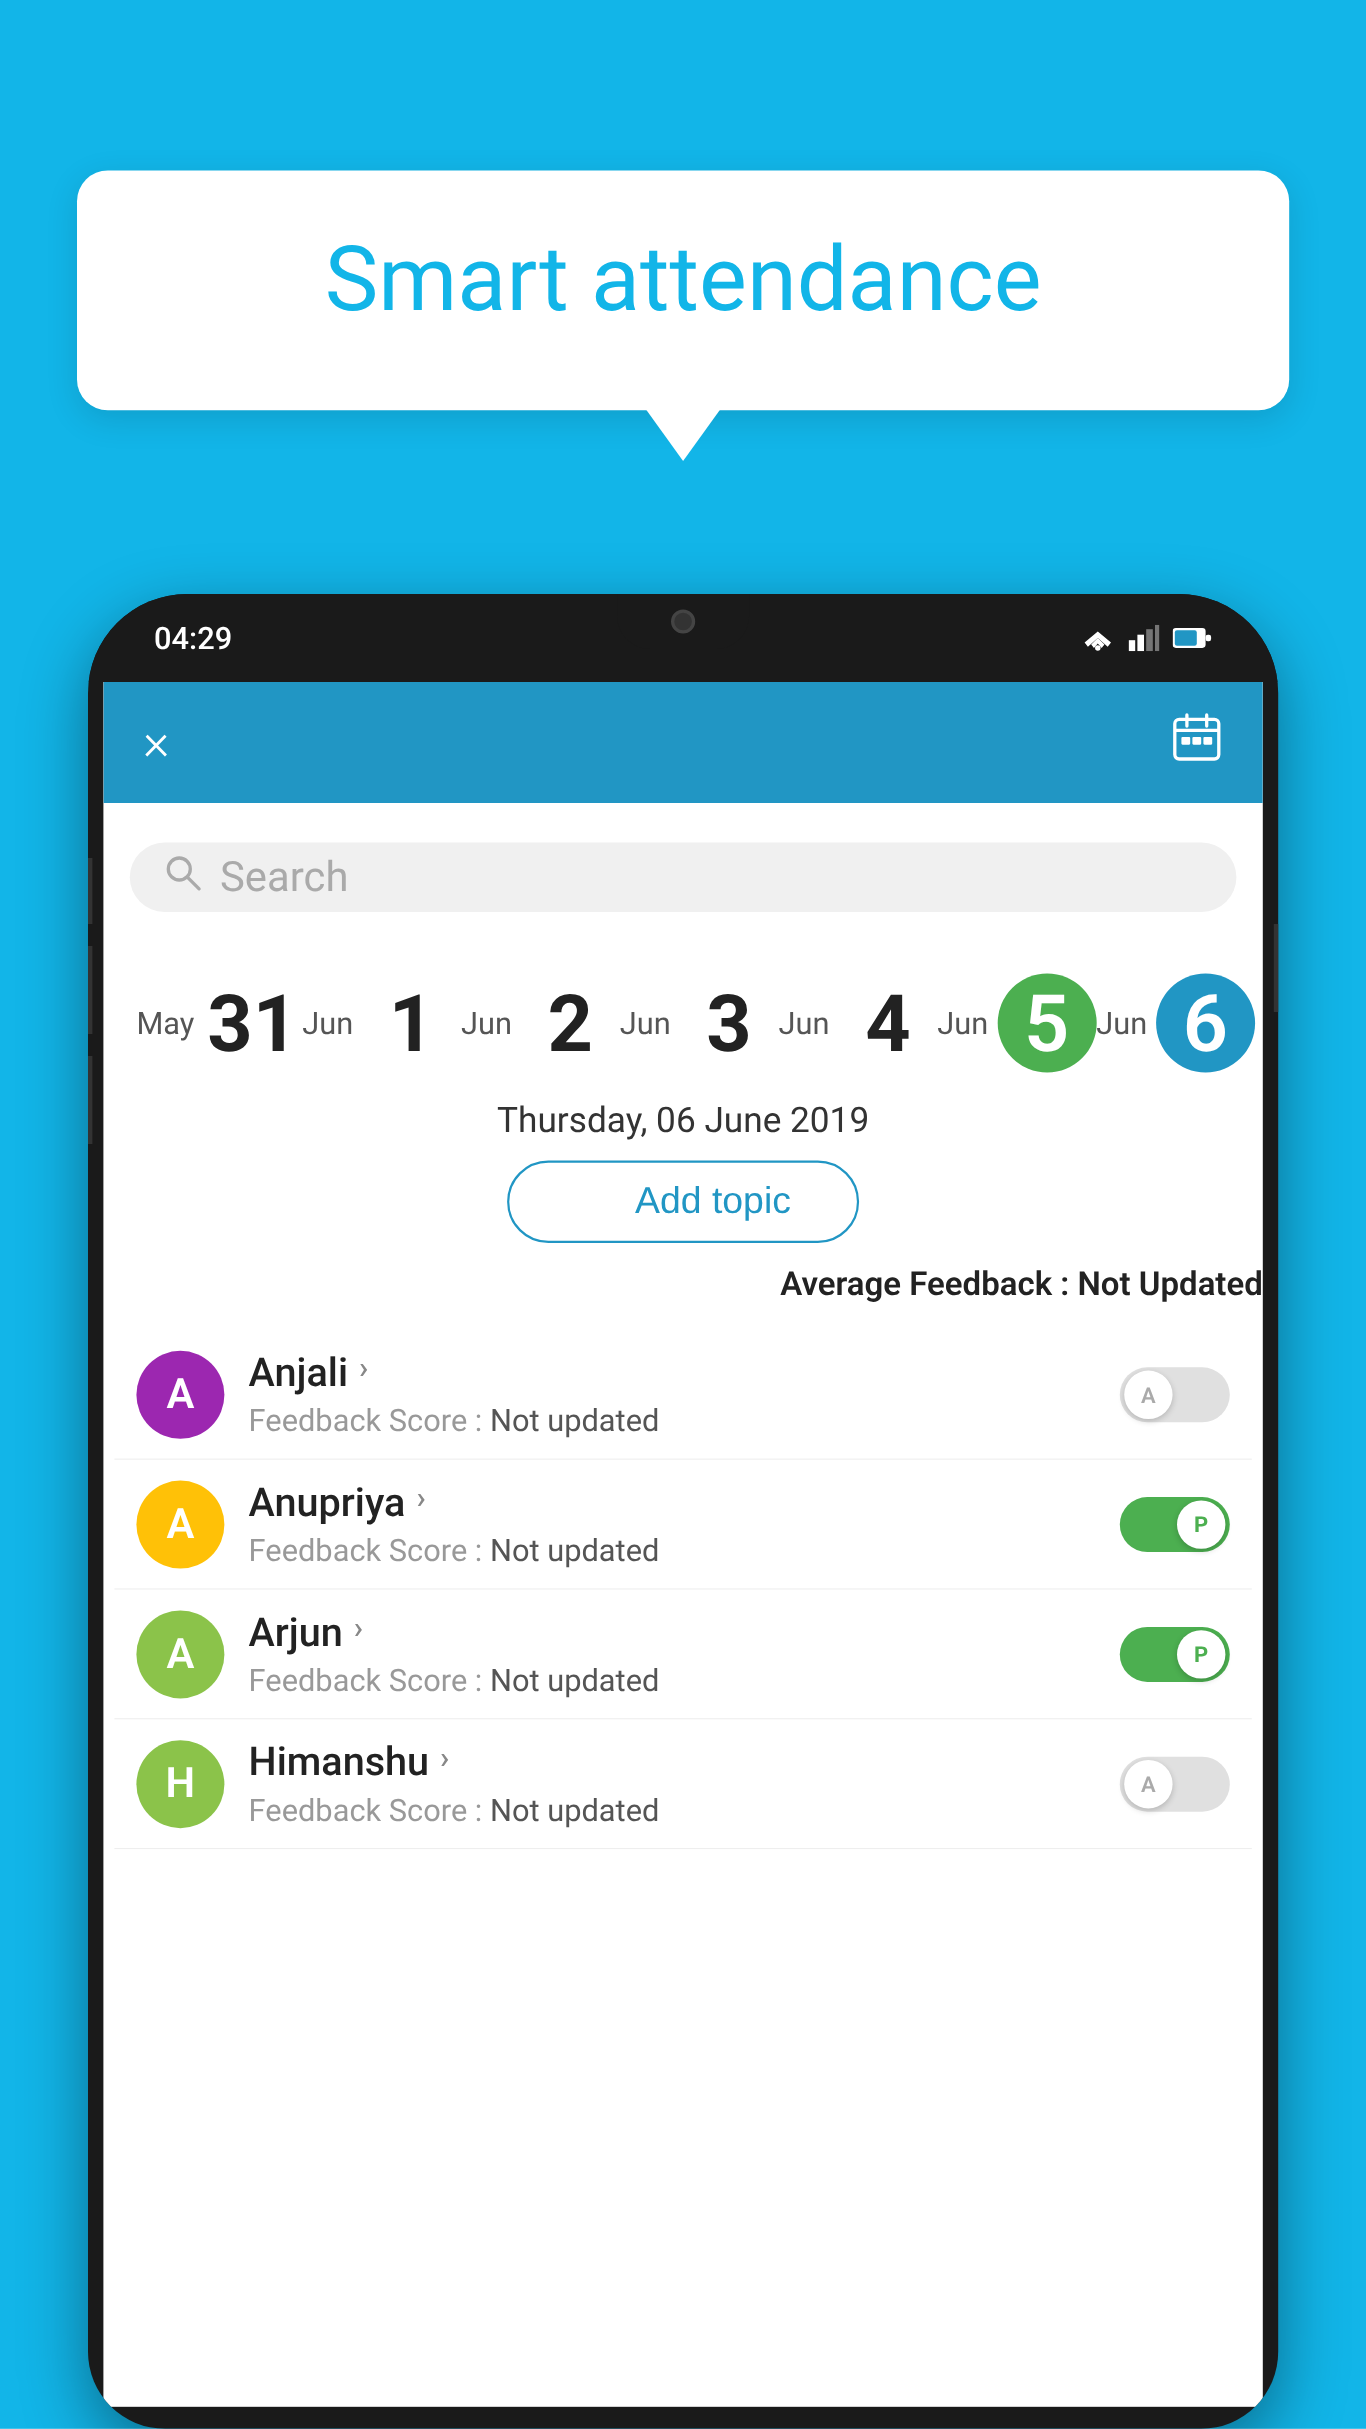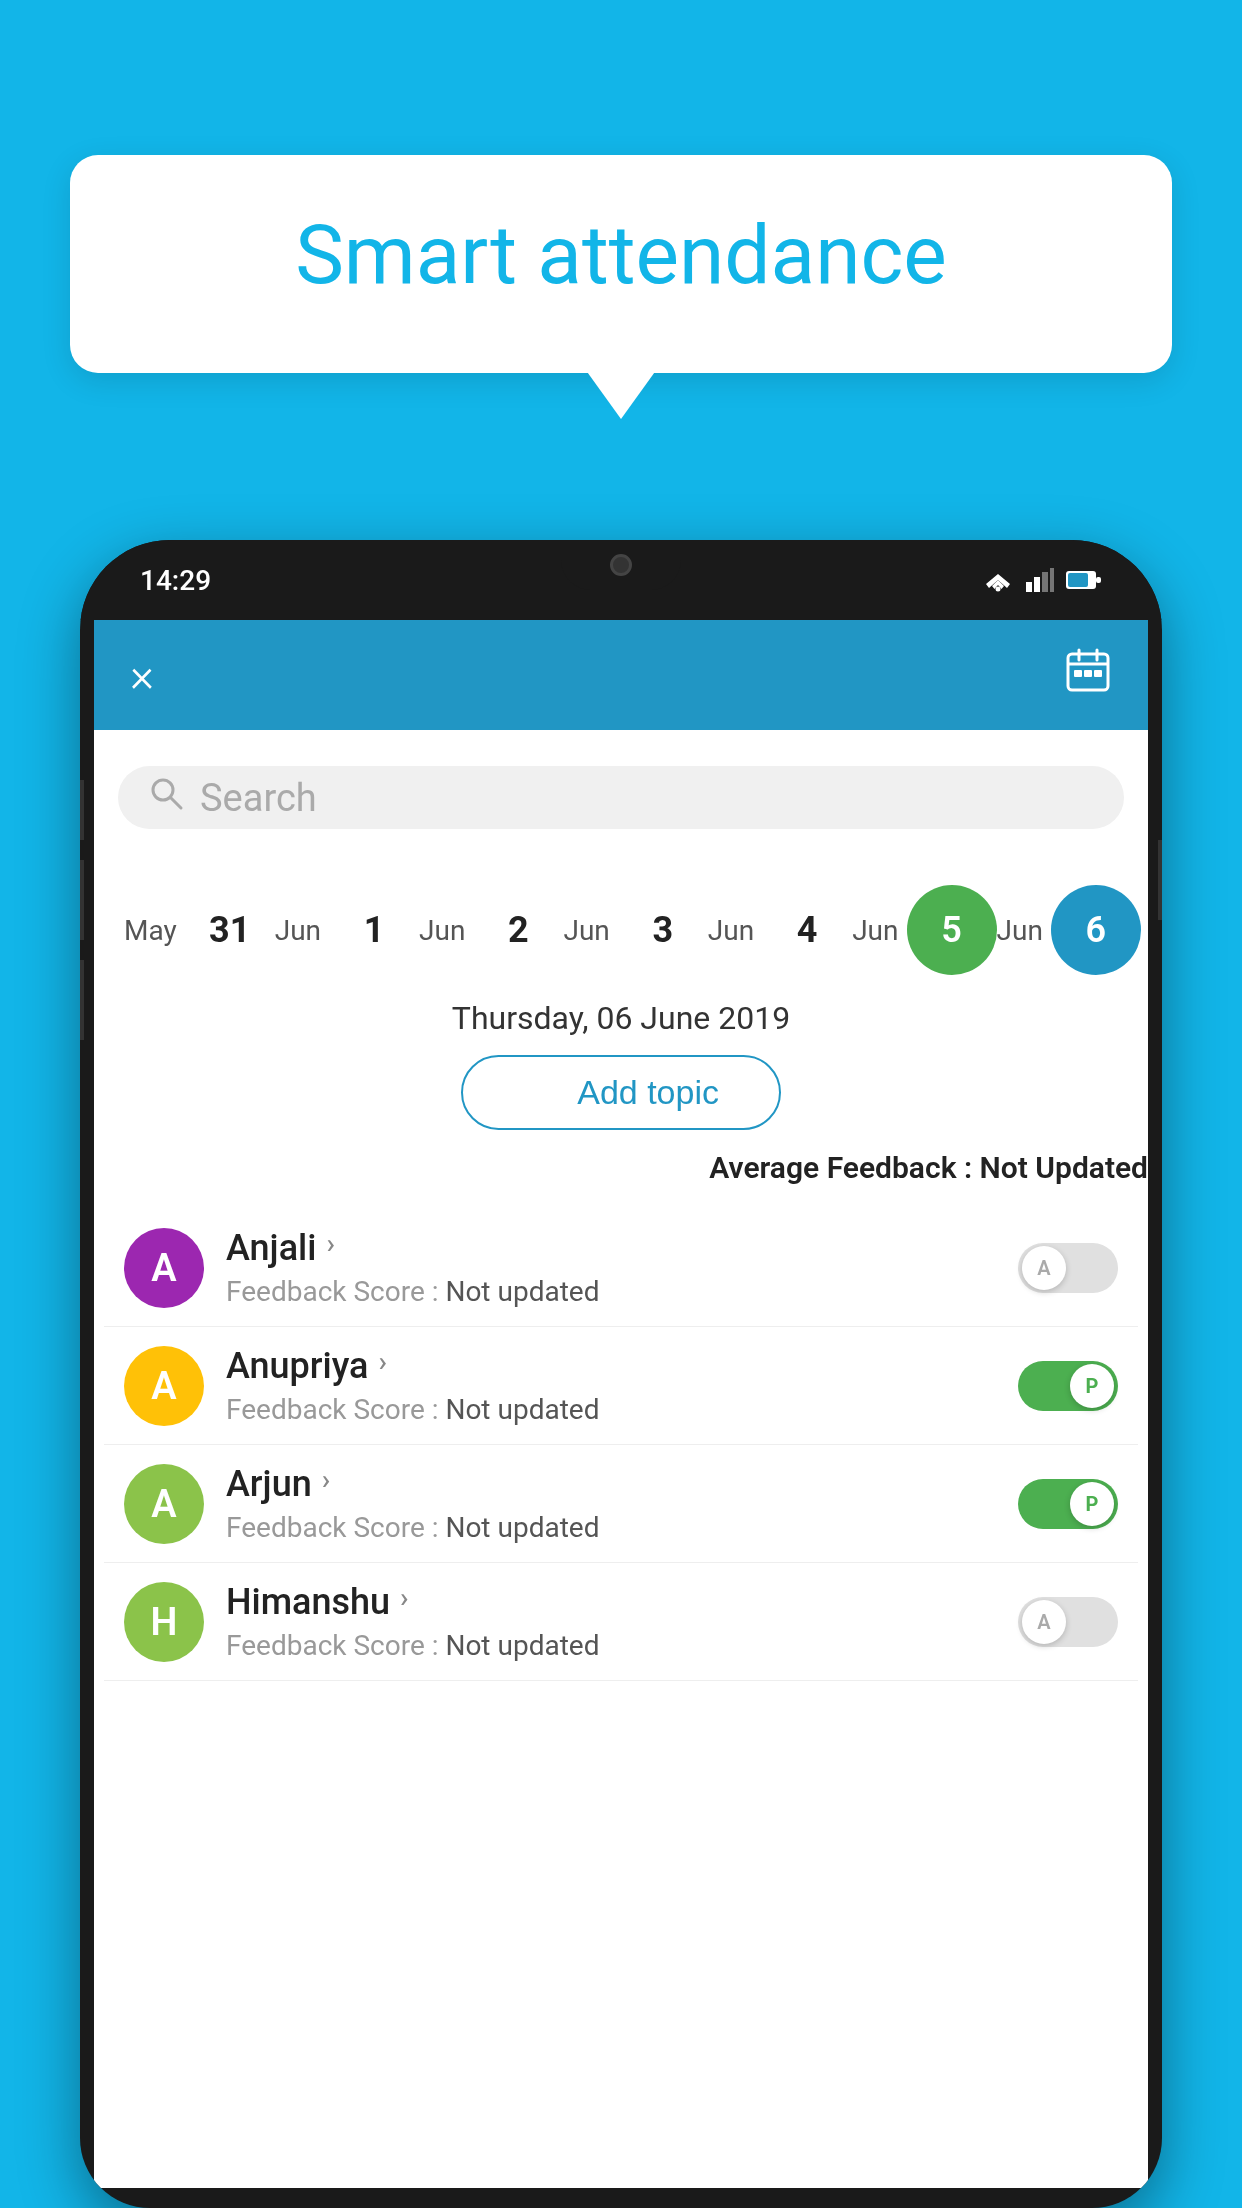--- a/index.html
+++ b/index.html
@@ -193,21 +193,21 @@
       gap: 8px;
     }
 
     .cal-month {
       font-size: 28px;
       color: #555;
       font-weight: 400;
     }
 
     .cal-day {
-      font-size: 36px;
+      font-size: 72px;
       font-weight: 700;
       color: #222;
       width: 90px;
       height: 90px;
       display: flex;
       align-items: center;
       justify-content: center;
       border-radius: 50%;
     }
 
@@ -424,21 +424,21 @@
 </div>
 
 <div class="phone-frame">
 
   <div class="side-btn-right"></div>
   <div class="side-btn-left-1"></div>
   <div class="side-btn-left-2"></div>
   <div class="side-btn-left-3"></div>
 
   <div class="phone-top-bar">
-    <span class="status-time">14:29</span>
+    <span class="status-time">04:29</span>
     <div class="notch">
       <div class="notch-camera"></div>
     </div>
     <div class="status-icons">
 
       <svg width="32" height="24" viewBox="0 0 32 24">
         <polygon fill="white" points="16,6 28,16 25,20 16,12 7,20 4,16"></polygon>
         <polygon fill="white" points="16,12 22,18 19.5,21 16,17 12.5,21 10,18"></polygon>
         <circle fill="white" cx="16" cy="21" r="2.5"></circle>
       </svg>

